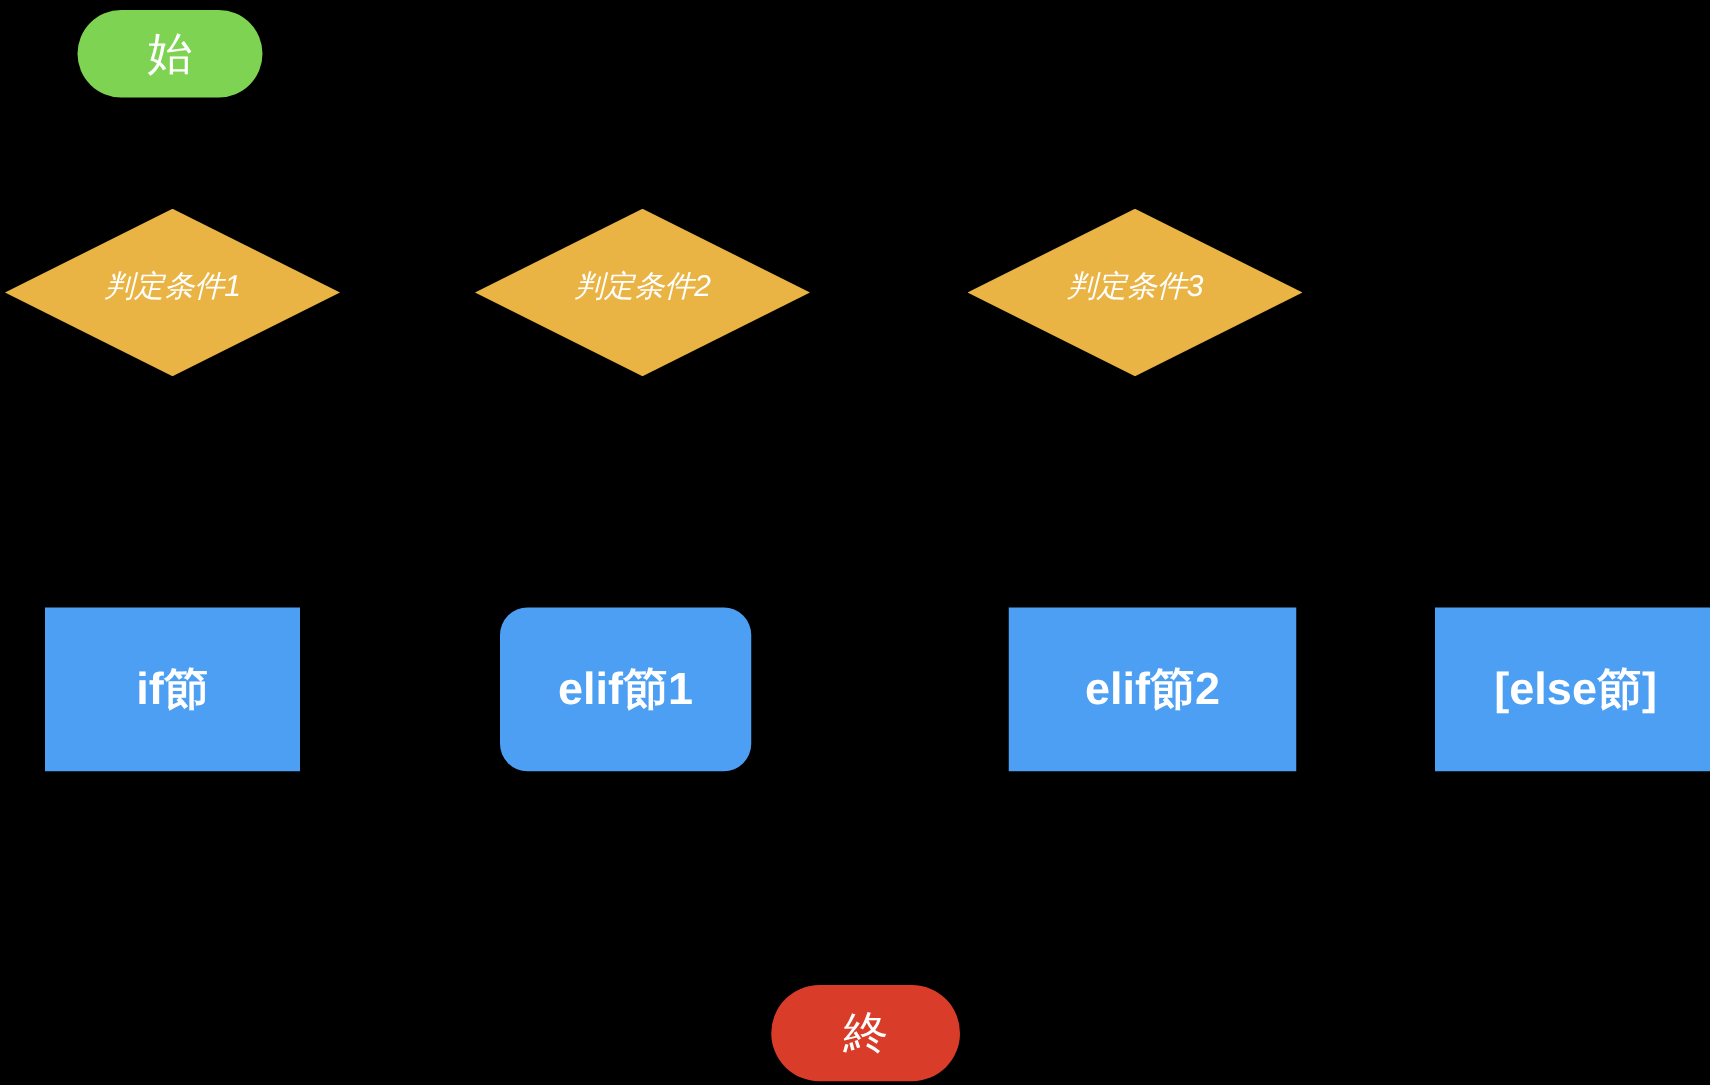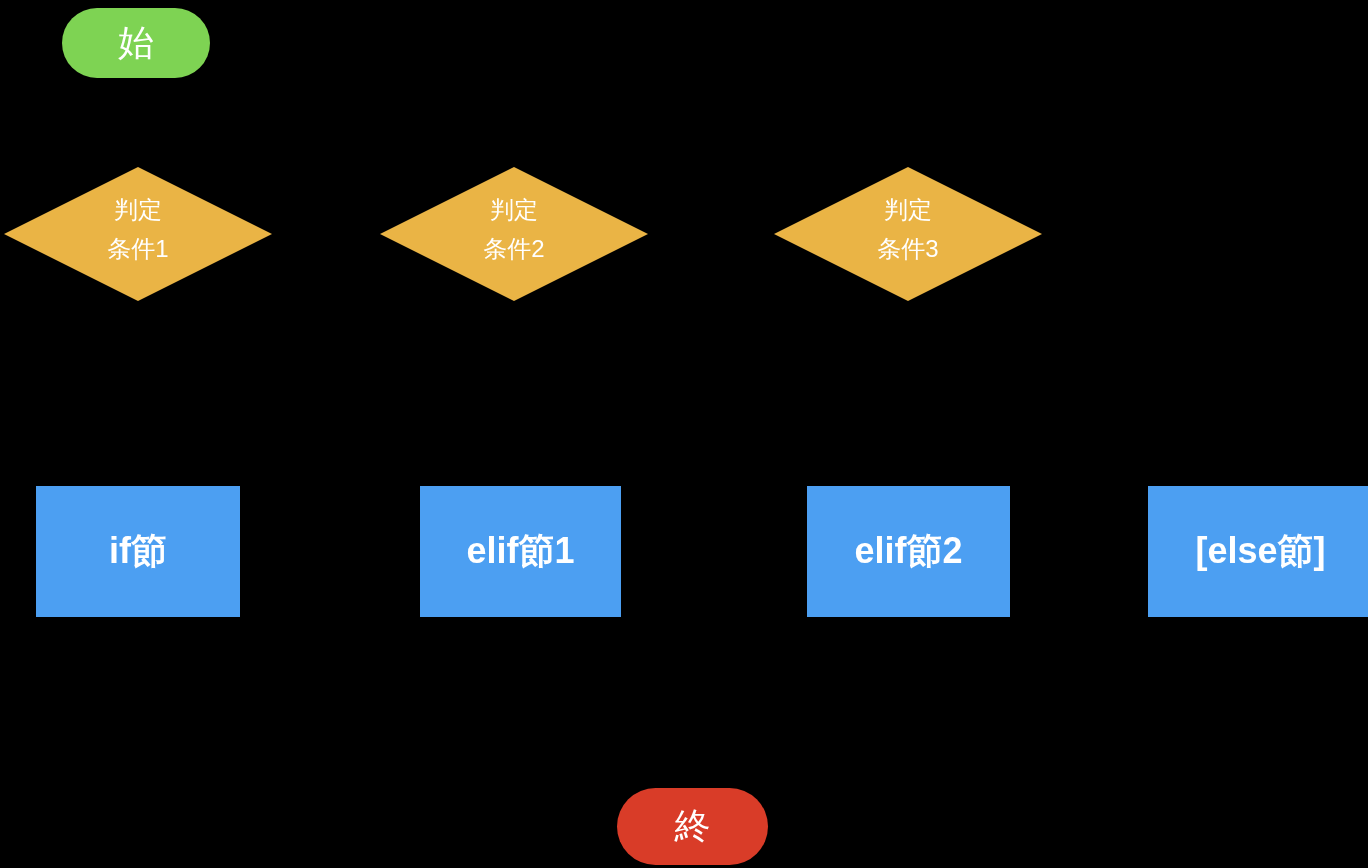--- a/index.html
+++ b/index.html
@@ -46,36 +46,37 @@
   .diamond {
     width: 268px; height: 134px; top: 167px;
     background: var(--decision-fill);
     clip-path: polygon(50% 0%, 100% 50%, 50% 100%, 0% 50%);
     flex-direction: column;
     font-size: 24px;
     line-height: 39px;
   }
   .diamond .dtext {
     display: flex;
-    flex-direction: column;
+    flex-direction: row;
     transform: translateY(-5px);
+    font-style: italic;
   }
   .diamond.d1 { left: 4px; }
   .diamond.d2 { left: 380px; }
   .diamond.d3 { left: 774px; }
   
   .process {
     top: 486px; height: 131px;
     background: var(--process-fill);
     font-size: 36px;
     font-weight: bold;
   }
   .process.p1 { left: 36px;   width: 204px; }
-  .process.p2 { left: 420px;  width: 201px; }
-  .process.p3 { left: 807px;  width: 203px; }
+  .process.p2 { left: 400px;  width: 201px; border-radius: 22px; }
+  .process.p3 { left: 807px;  width: 230px; }
   .process.p4 { left: 1116px; width: 225px; margin-left: 32px; }
 </style>
 </head>
 <body>
 
 <div class="canvas">
 
   <div class="node pill start">
     <span>始</span>
   </div>

